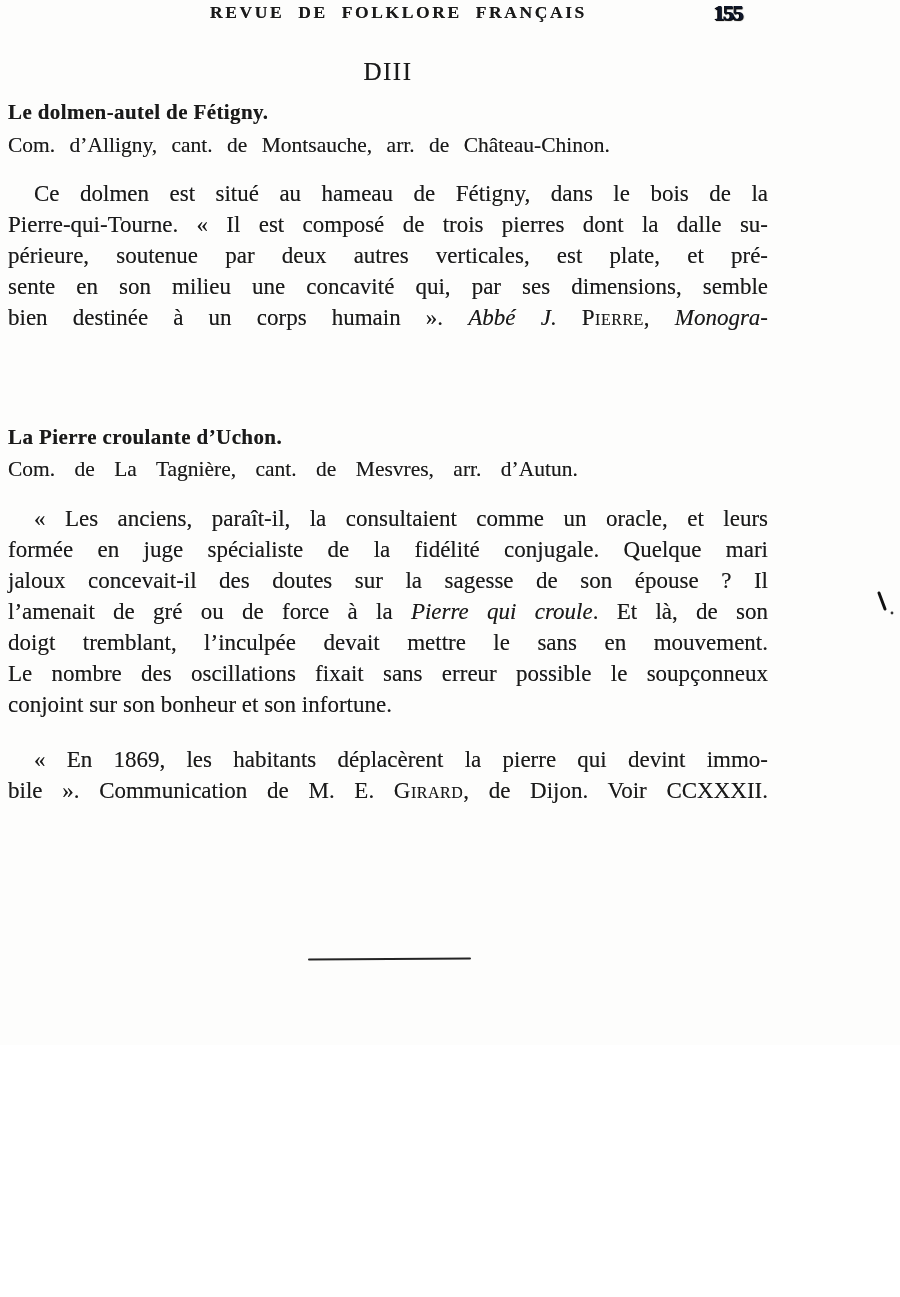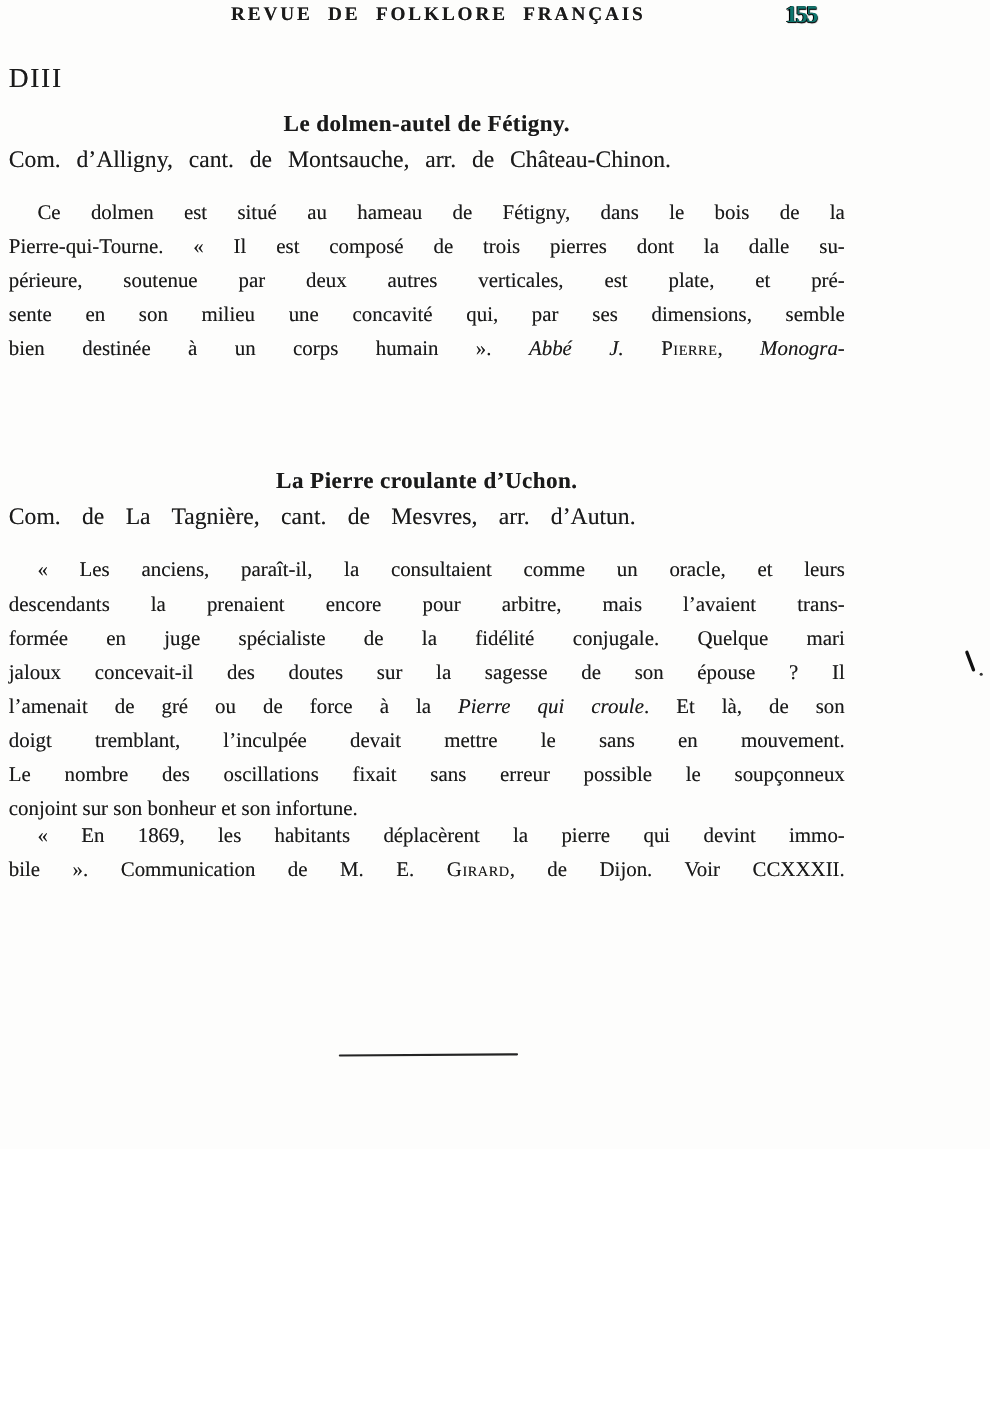--- a/index.html
+++ b/index.html
@@ -28,52 +28,52 @@
     white-space: nowrap;
     text-shadow: 0 0 0.5px rgba(0,0,0,0.6);
   }
   .pagenum-top {
     position: absolute;
     left: 714px;
     top: 0px;
     font-size: 22px;
     font-weight: bold;
     letter-spacing: -1.5px;
-    color: #0f766e;
+    color: #0f172a;
     text-shadow: -1px 0 0.5px #000, 0.5px 0.5px 1px #111, 0 1px 0.5px #222;
   }
   
   .secnum, .sectitle, .secloc, .para, .pagenum-bottom {
     position: absolute;
     left: 8px;
     width: 760px;
   }
   .secnum {
-    text-align: left;
+    text-align: center;
     font-size: 25px;
     letter-spacing: 1.5px;
     text-shadow: 0 0 0.4px rgba(0,0,0,0.55);
   }
   .sectitle {
-    text-align: center;
+    text-align: left;
     font-size: 21px;
     font-weight: bold;
     letter-spacing: 0.4px;
     text-shadow: 0 0 0.4px rgba(0,0,0,0.5);
   }
   .secloc {
     text-align: left;
     font-size: 21.5px;
     white-space: nowrap;
     text-shadow: 0 0 0.3px rgba(0,0,0,0.45);
   }
   .secloc.loc1 { word-spacing: 9px; }
   .secloc.loc2 { word-spacing: 14px; }
   .para {
-    font-size: 19px;
+    font-size: 23px;
     text-shadow: 0 0 0.3px rgba(0,0,0,0.45);
   }
   .para .line {
     line-height: 31px;
     height: 31px;
     text-align: justify;
     text-align-last: justify;
     white-space: normal;
   }
   .para .line.noj {
@@ -125,21 +125,20 @@
       <div class="line"><span>Pierre-qui-Tourne. « Il est composé de trois pierres dont la dalle su-</span></div>
       <div class="line"><span>périeure, soutenue par deux autres verticales, est plate, et pré-</span></div>
       <div class="line"><span>sente en son milieu une concavité qui, par ses dimensions, semble</span></div>
       <div class="line"><span>bien destinée à un corps humain ». </span><span class="i">Abbé J.</span><span> </span><span class="sc">Pierre</span><span>, </span><span class="i">Monogra-</span></div>
     </div>
 
   <div class="sectitle" style="top:425px">La Pierre croulante d’Uchon.</div>
   <div class="secloc loc2" style="top:457px">Com. de La Tagnière, cant. de Mesvres, arr. d’Autun.</div>
   <div class="para" style="top:503px">
       <div class="line indent"><span>« Les anciens, paraît-il, la consultaient comme un oracle, et leurs</span></div>
-      <div class="line"><span>descendants la prenaient encore pour arbitre, mais l’avaient trans-</span></div>
       <div class="line"><span>formée en juge spécialiste de la fidélité conjugale. Quelque mari</span></div>
       <div class="line"><span>jaloux concevait-il des doutes sur la sagesse de son épouse ? Il</span></div>
       <div class="line"><span>l’amenait de gré ou de force à la </span><span class="i">Pierre qui croule</span><span>. Et là, de son</span></div>
       <div class="line"><span>doigt tremblant, l’inculpée devait mettre le sans en mouvement.</span></div>
       <div class="line"><span>Le nombre des oscillations fixait sans erreur possible le soupçonneux</span></div>
       <div class="line noj"><span>conjoint sur son bonheur et son infortune.</span></div>
     </div>
   <div class="para" style="top:744px">
       <div class="line indent"><span>« En 1869, les habitants déplacèrent la pierre qui devint immo-</span></div>
       <div class="line"><span>bile ». Communication de M. E. </span><span class="sc">Girard</span><span>, de Dijon. Voir CCXXXII.</span></div>

